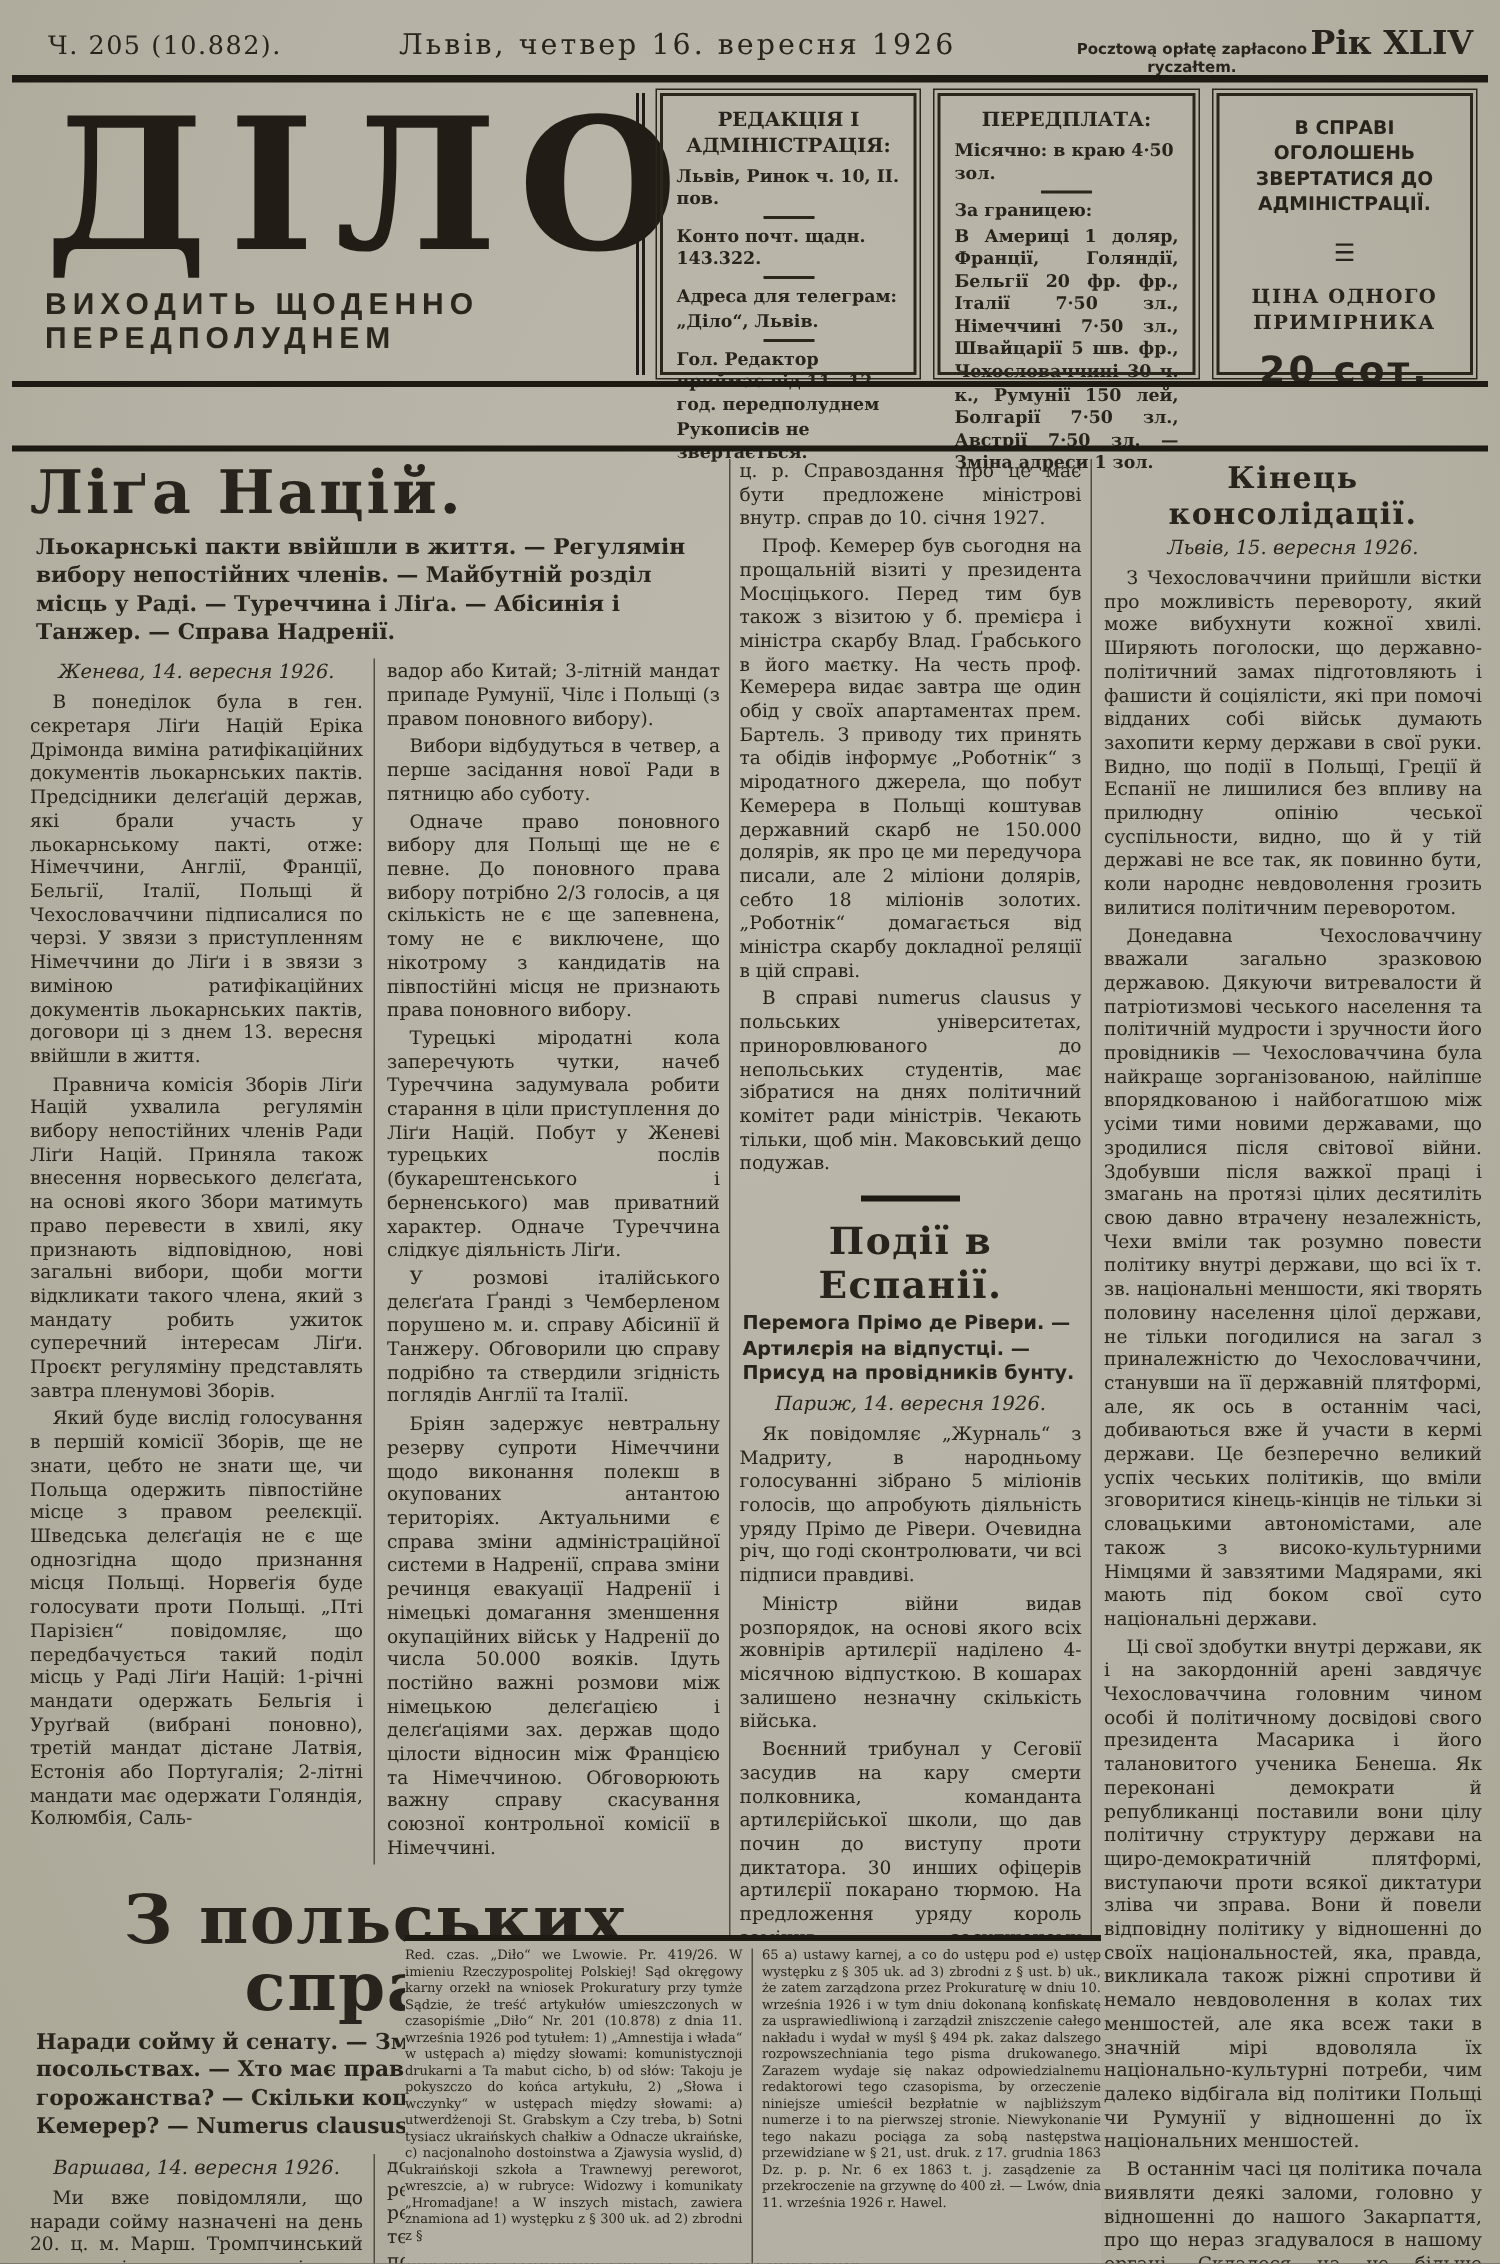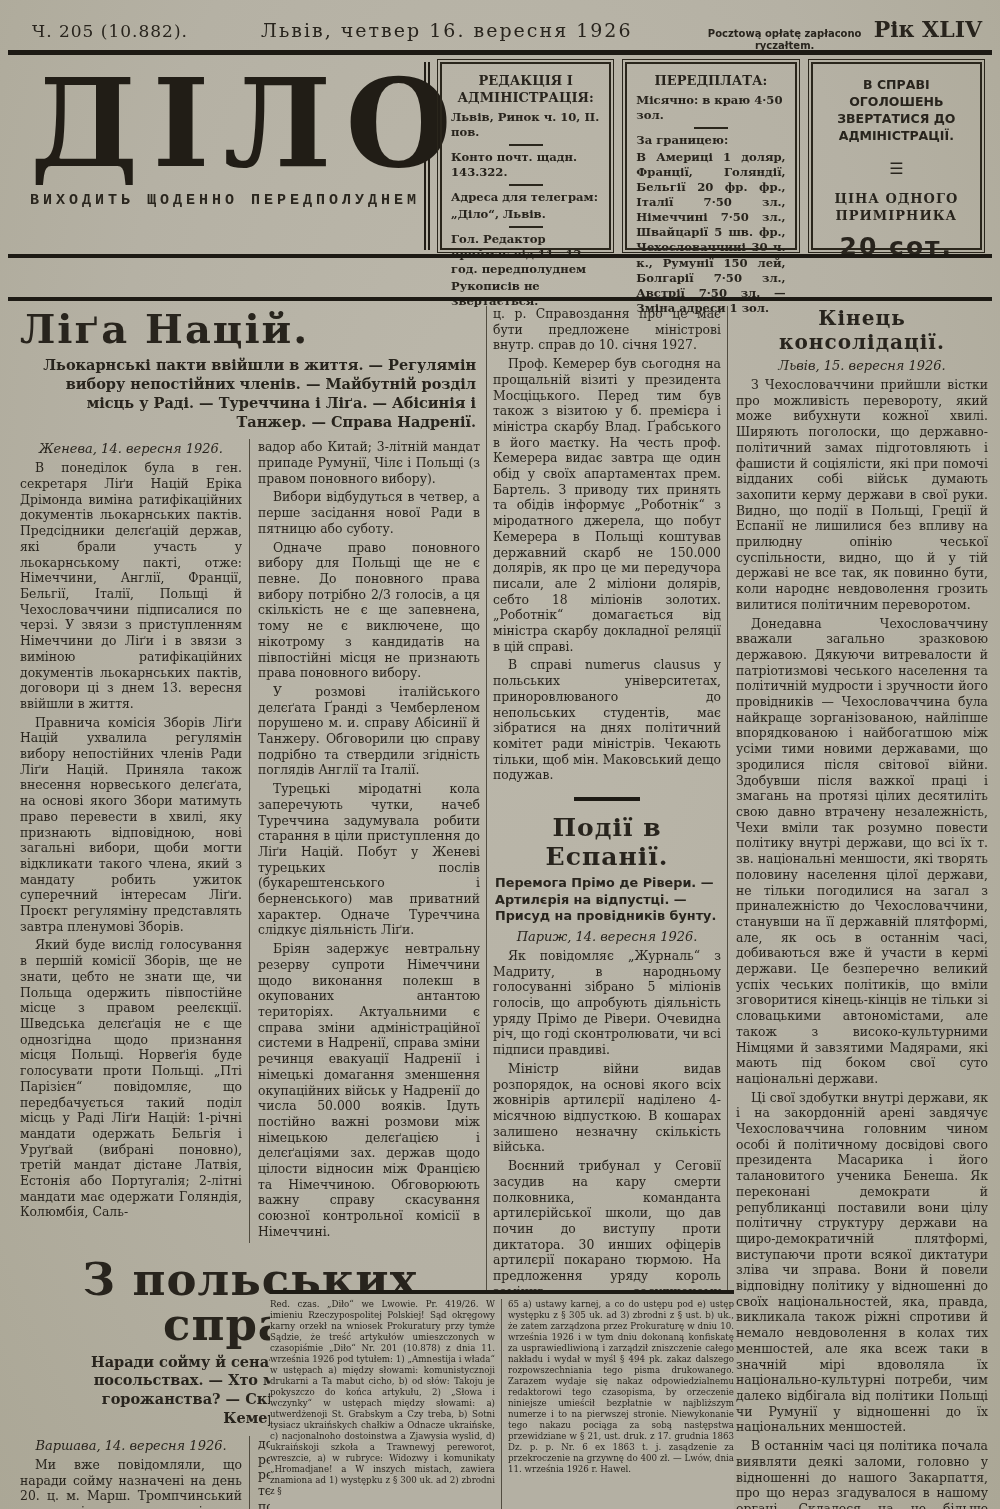--- a/index.html
+++ b/index.html
@@ -6,30 +6,30 @@
   .page{
     position:relative;width:1000px;height:1509px;margin:0 auto;overflow:hidden;
     background:radial-gradient(ellipse at 50% 35%, #bcb8ab 0%, #b5b1a4 55%, #aba796 100%);
     color:#28241d;font-family:"DejaVu Serif",serif;
   }
   
   .topbar{position:absolute;top:16px;left:32px;right:18px;display:flex;align-items:baseline;}
   .issue{font-size:17px;letter-spacing:1px;white-space:nowrap;}
   .tdate{flex:1;text-align:center;font-size:19px;font-weight:normal;letter-spacing:2px;white-space:nowrap;}
   .postal{width:158px;font-size:10px;font-weight:bold;line-height:1.15;text-align:center;font-family:"DejaVu Sans",sans-serif;}
-  .volume{font-size:22px;font-weight:bold;margin-left:10px;white-space:nowrap;}
+  .volume{font-size:22px;font-weight:bold;white-space:nowrap;}
   .hrule{position:absolute;left:8px;right:8px;background:#1d1a14;}
   .r1{top:50px;height:5px;}
   .r2{top:254px;height:4px;}
   .r3{top:297px;height:4px;}
   
   .masthead{position:absolute;top:62px;left:30px;right:18px;height:188px;display:flex;}
   .brand{width:392px;flex:none;}
   .brand-title{font-size:122px;line-height:1.0;font-weight:bold;letter-spacing:14px;color:#211d16;}
-  .brand-tagline{font-size:15px;font-weight:bold;letter-spacing:4px;margin-top:8px;font-family:Liberation Mono, monospace;color:#2a261e;}
+  .brand-tagline{font-size:20px;font-weight:bold;letter-spacing:4px;margin-top:8px;font-family:Liberation Sans, sans-serif;color:#2a261e;}
   .mast-sep{width:0;border-left:2px solid #211d16;border-right:2px solid #211d16;padding-left:2px;margin:0 10px 0 2px;flex:none;}
   .info-boxes{flex:1;display:flex;gap:14px;}
   .ibox{flex:1;border:2px solid #2a261c;outline:1px solid #2a261c;outline-offset:2px;padding:9px 9px 6px;font-size:11.6px;line-height:1.3;}
   .ibox-title{text-align:center;font-weight:bold;font-size:13px;margin-bottom:3px;}
   .ibox p{margin:0 0 2px;text-align:left;font-weight:bold;}
   .mini-rule{width:34px;height:2px;background:#2a261c;margin:4px auto;}
   .ibox .just{text-align:justify;font-weight:bold;}
   .adbox{text-align:center;font-family:"DejaVu Sans",sans-serif;}
   .adbox .notice{font-weight:bold;font-size:12.5px;line-height:1.35;margin-top:4px;}
   .adbox .orn{font-size:16px;margin:14px 0 12px;}
@@ -41,21 +41,21 @@
   
   .columns{position:absolute;top:306px;left:20px;right:12px;bottom:0;display:flex;}
   .left-sec{width:460px;flex:none;}
   .vsep{width:1px;background:#514c40;margin:0 6px;flex:none;}
   .col3{width:228px;flex:none;}
   .col4{flex:1;min-width:0;padding-left:2px;}
   .headline-xl{font-size:40px;font-weight:bold;line-height:1.05;letter-spacing:2px;margin:2px 0 6px;}
   .headline-pol{font-size:45px;font-weight:bold;text-align:center;line-height:1.0;letter-spacing:1px;margin:14px 0 6px;}
   .headline-md{font-size:25px;font-weight:bold;text-align:center;letter-spacing:1px;margin:12px 0 2px;}
   .headline-con{font-size:20px;font-weight:bold;text-align:center;letter-spacing:1px;margin:0 0 4px;}
-  .subhead{font-weight:bold;font-size:14.5px;line-height:1.3;text-align:right;margin:2px 4px 8px;}
+  .subhead{font-weight:bold;font-size:14.5px;line-height:1.3;text-align:left;margin:2px 4px 8px;}
   .subhead-sm{font-weight:bold;font-size:12.8px;line-height:1.3;margin:4px 2px 4px;font-family:"DejaVu Sans",sans-serif;}
   .dateline{font-style:italic;text-align:center;font-size:13px;margin:2px 0 4px;}
   p.body{font-size:12.4px;line-height:15.7px;text-align:justify;text-indent:15px;margin:0 0 3px;}
   p.cont{text-indent:0;}
   .twocol{display:flex;align-items:stretch;}
   .tc{width:50%;box-sizing:border-box;}
   .tc.a{padding-right:7px;border-right:1px solid #514c40;}
   .tc.b{padding-left:8px;}
   .sec-divider{width:66px;height:4px;background:#1d1a14;margin:14px auto 10px;}
   .xlabel{font-weight:bold;font-size:14px;text-align:center;margin:4px 0;}
@@ -129,22 +129,22 @@
           <div class="tc a">
             <div class="dateline">Женева, 14. вересня 1926.</div>
             <p class="body">В понеділок була в ген. секретаря Ліґи Націй Еріка Дрімонда виміна ратифікаційних документів льокарнських пактів. Предсідники делєґацій держав, які брали участь у льокарнському пакті, отже: Німеччини, Англії, Франції, Бельгії, Італії, Польщі й Чехословаччини підписалися по черзі. У звязи з приступленням Німеччини до Ліґи і в звязи з виміною ратифікаційних документів льокарнських пактів, договори ці з днем 13. вересня ввійшли в життя.</p>
             <p class="body">Правнича комісія Зборів Ліґи Націй ухвалила регулямін вибору непостійних членів Ради Ліґи Націй. Приняла також внесення норвеського делєґата, на основі якого Збори матимуть право перевести в хвилі, яку признають відповідною, нові загальні вибори, щоби могти відкликати такого члена, який з мандату робить ужиток суперечний інтересам Ліґи. Проєкт регуляміну представлять завтра пленумові Зборів.</p>
             <p class="body">Який буде вислід голосування в першій комісії Зборів, ще не знати, цебто не знати ще, чи Польща одержить півпостійне місце з правом реелєкції. Шведська делєґація не є ще однозгідна щодо признання місця Польщі. Норвеґія буде голосувати проти Польщі. „Пті Парізієн“ повідомляє, що передбачується такий поділ місць у Раді Ліґи Націй: 1-річні мандати одержать Бельгія і Уруґвай (вибрані поновно), третій мандат дістане Латвія, Естонія або Португалія; 2-літні мандати має одержати Голяндія, Колюмбія, Саль-</p>
           </div>
           <div class="tc b">
             <p class="body cont">вадор або Китай; 3-літній мандат припаде Румунії, Чілє і Польщі (з правом поновного вибору).</p>
             <p class="body">Вибори відбудуться в четвер, а перше засідання нової Ради в пятницю або суботу.</p>
             <p class="body">Одначе право поновного вибору для Польщі ще не є певне. До поновного права вибору потрібно 2/3 голосів, а ця скількість не є ще запевнена, тому не є виключене, що нікотрому з кандидатів на півпостійні місця не признають права поновного вибору.</p>
+            <p class="body">Турецькі міродатні кола заперечують чутки, начеб Туреччина задумувала робити старання в ціли приступлення до Ліґи Націй. Побут у Женеві турецьких послів (букарештенського і берненського) мав приватний характер. Одначе Туреччина слідкує діяльність Ліґи.</p>
             <p class="body">У розмові італійського делєґата Ґранді з Чемберленом порушено м. и. справу Абісинії й Танжеру. Обговорили цю справу подрібно та ствердили згідність поглядів Англії та Італії.</p>
-            <p class="body">Турецькі міродатні кола заперечують чутки, начеб Туреччина задумувала робити старання в ціли приступлення до Ліґи Націй. Побут у Женеві турецьких послів (букарештенського і берненського) мав приватний характер. Одначе Туреччина слідкує діяльність Ліґи.</p>
             <p class="body">Бріян задержує невтральну резерву супроти Німеччини щодо виконання полекш в окупованих антантою територіях. Актуальними є справа зміни адміністраційної системи в Надренії, справа зміни речинця евакуації Надренії і німецькі домагання зменшення окупаційних військ у Надренії до числа 50.000 вояків. Ідуть постійно важні розмови між німецькою делєґацією і делєґаціями зах. держав щодо цілости відносин між Францією та Німеччиною. Обговорюють важну справу скасування союзної контрольної комісії в Німеччині.</p>
           </div>
         </div>
       </article>
 
       <article>
         <h1 class="headline-pol">З польських справ.</h1>
         <div class="subhead">Наради сойму й сенату. — Зміни в польських посольствах. — Хто має право до польського горожанства? — Скільки коштував Польщу Кемерер? — Numerus clausus.</div>
         <div class="twocol">
           <div class="tc a">

